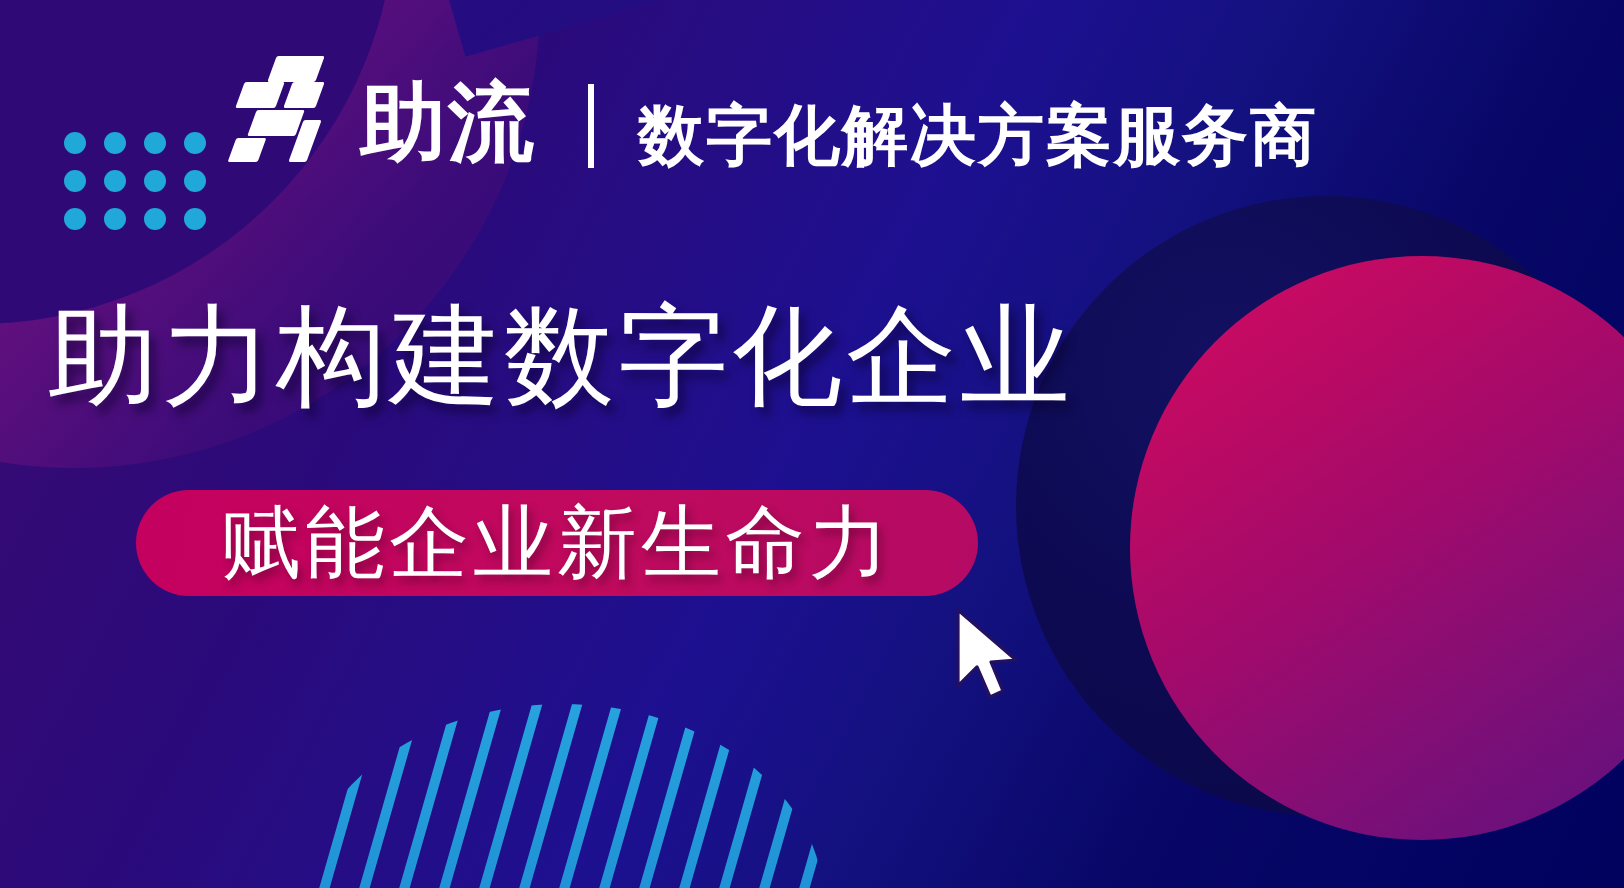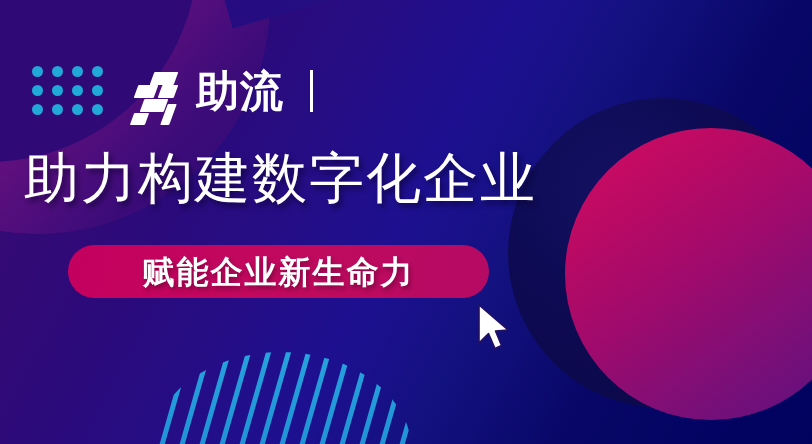--- a/index.html
+++ b/index.html
@@ -98,25 +98,24 @@
     height: 290px;
     background: linear-gradient(180deg, #29a8e0 0%, #1e8fd4 55%, #1b6fc4 100%);
     transform: rotate(16deg);
     transform-origin: center;
     border-radius: 3px;
   }
 
   
   #header {
     position: absolute;
-    left: 130px; top: 22px;
+    left: 114px; top: 22px;
     display: flex;
-    align-items: flex-start;
+    align-items: flex-end;
     height: 62px;
-    margin-top: 48px;
   }
   #logo-mark {
     position: relative;
     width: 56px; height: 58px;
     margin-right: 10px;
     flex: none;
   }
   #logo-mark span {
     position: absolute;
     display: block;
@@ -174,22 +173,22 @@
     left: 68px; top: 245px;
     width: 421px; height: 53px;
     border-radius: 27px;
     background: linear-gradient(100deg, #c5005f 0%, #c00a5e 55%, #b50a64 100%);
     display: flex;
     align-items: center;
     justify-content: center;
   }
   #pill-label {
     color: #ffffff;
-    font-size: 32px;
-    font-weight: bold;
+    font-size: 40px;
+    font-weight: normal;
     letter-spacing: 2px;
     line-height: 1;
     white-space: nowrap;
     text-shadow: 2px 3px 4px rgba(60, 0, 30, 0.45);
   }
 
   
   #cursor {
     left: 476px; top: 303px;
     width: 38px; height: 50px;
@@ -242,20 +241,21 @@
     <div id="logo-mark">
       <span class="lm1"></span>
         <span class="lm2"></span>
         <span class="lm3"></span>
       <span class="lm4"></span>
         <span class="lm5"></span>
         <span class="lm6"></span>
     </div>
     <div id="logo-word">助流</div>
     <div id="logo-divider"></div>
+    <div id="tagline">数字化解决方案服务商</div>
   </div>
 
   <div id="headline">助力构建数字化企业</div>
 
   <div id="pill">
     <span id="pill-label">赋能企业新生命力</span>
   </div>
 
   <svg class="shape" id="cursor" viewBox="0 0 38 50">
     <path d="M3 2 L3 40 L12.5 30.5 L19 45.5 L25.5 42.5 L19.5 28 L32 27 Z" fill="#ffffff" stroke="#241060" stroke-width="1.6" stroke-linejoin="round"></path>

